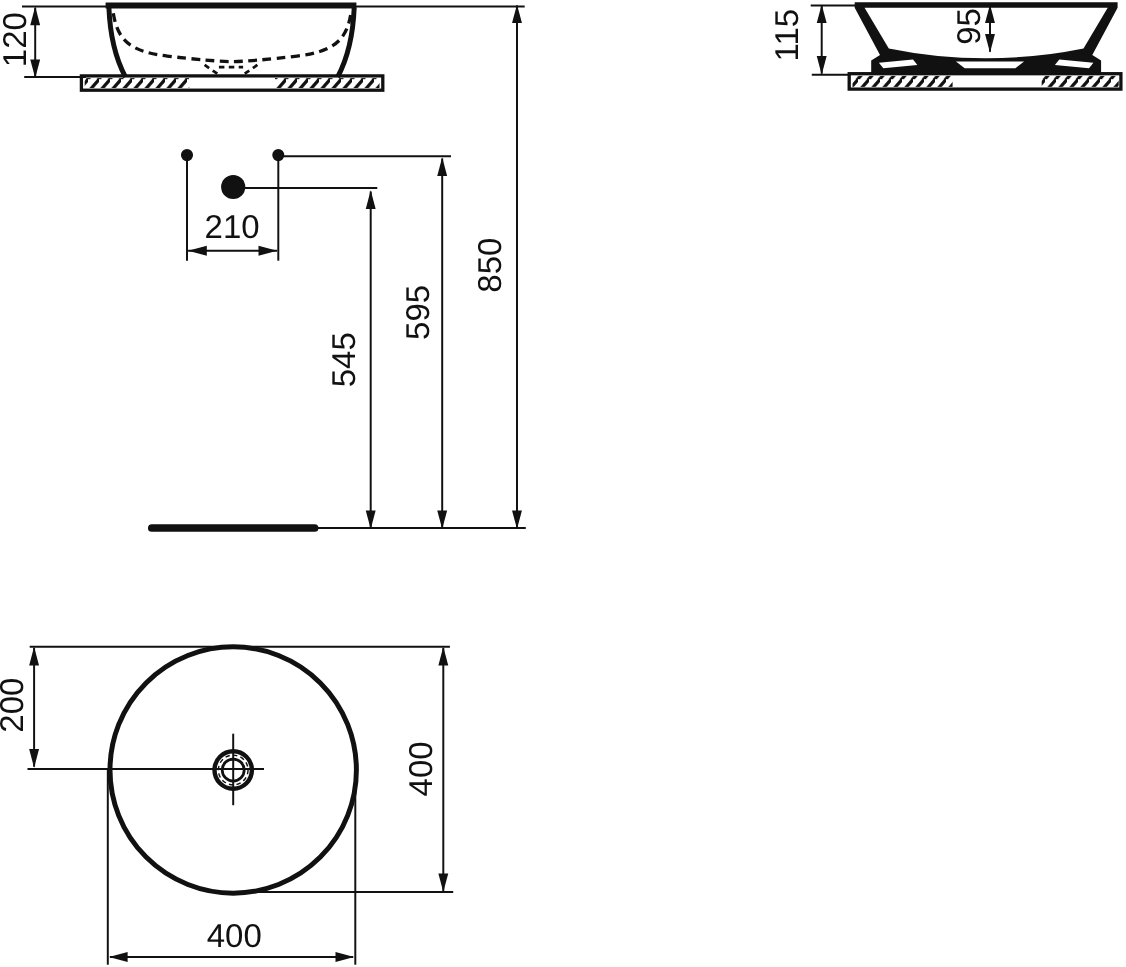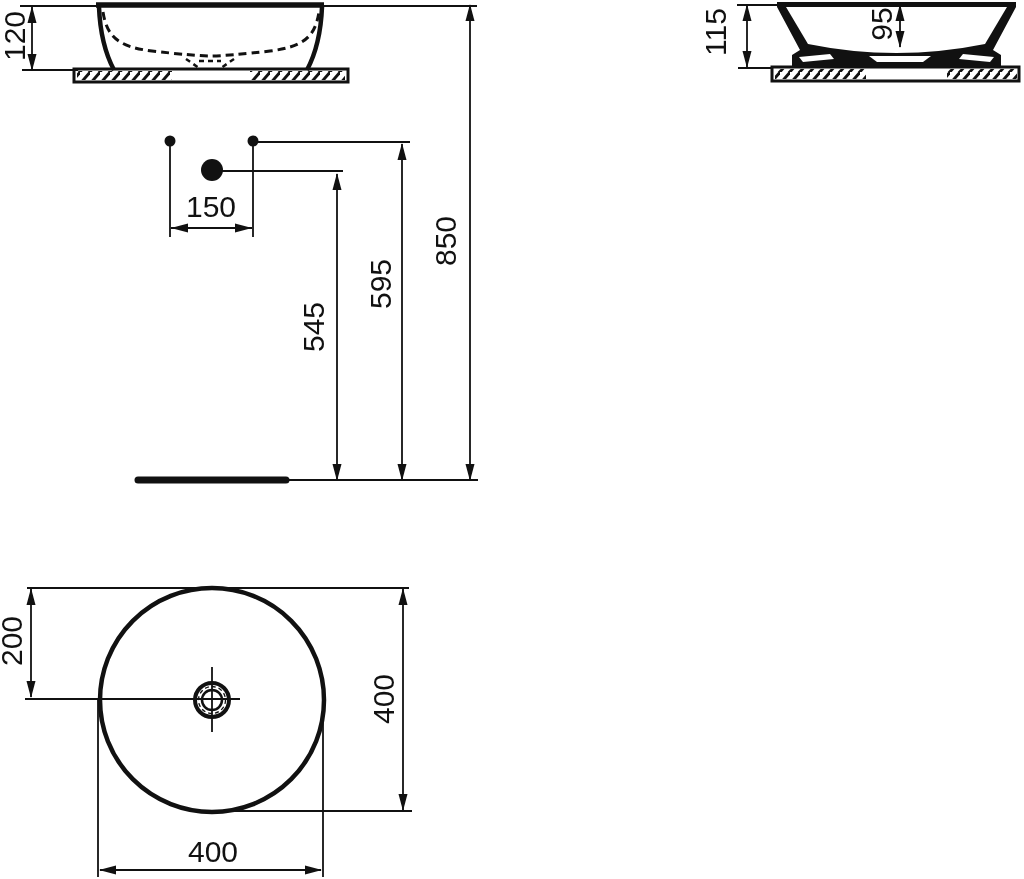--- a/index.html
+++ b/index.html
@@ -181,21 +181,21 @@
       </g>
     </g>
   </svg>
 
   <div class="dim-label rot" style="left:15px; top:36px;">120</div>
 
   <div class="dim-label rot" style="left:716px; top:32px;">115</div>
 
   <div class="dim-label rot" style="left:882px; top:24px;">95</div>
 
-  <div class="dim-label" style="left:211px; top:207px;">150</div>
+  <div class="dim-label" style="left:211px; top:207px;">210</div>
 
   <div class="dim-label rot" style="left:314px; top:327px;">545</div>
 
   <div class="dim-label rot" style="left:381px; top:284px;">595</div>
 
   <div class="dim-label rot" style="left:446px; top:241px;">850</div>
 
   <div class="dim-label rot" style="left:12px; top:641px;">200</div>
 
   <div class="dim-label rot" style="left:384px; top:699px;">400</div>

